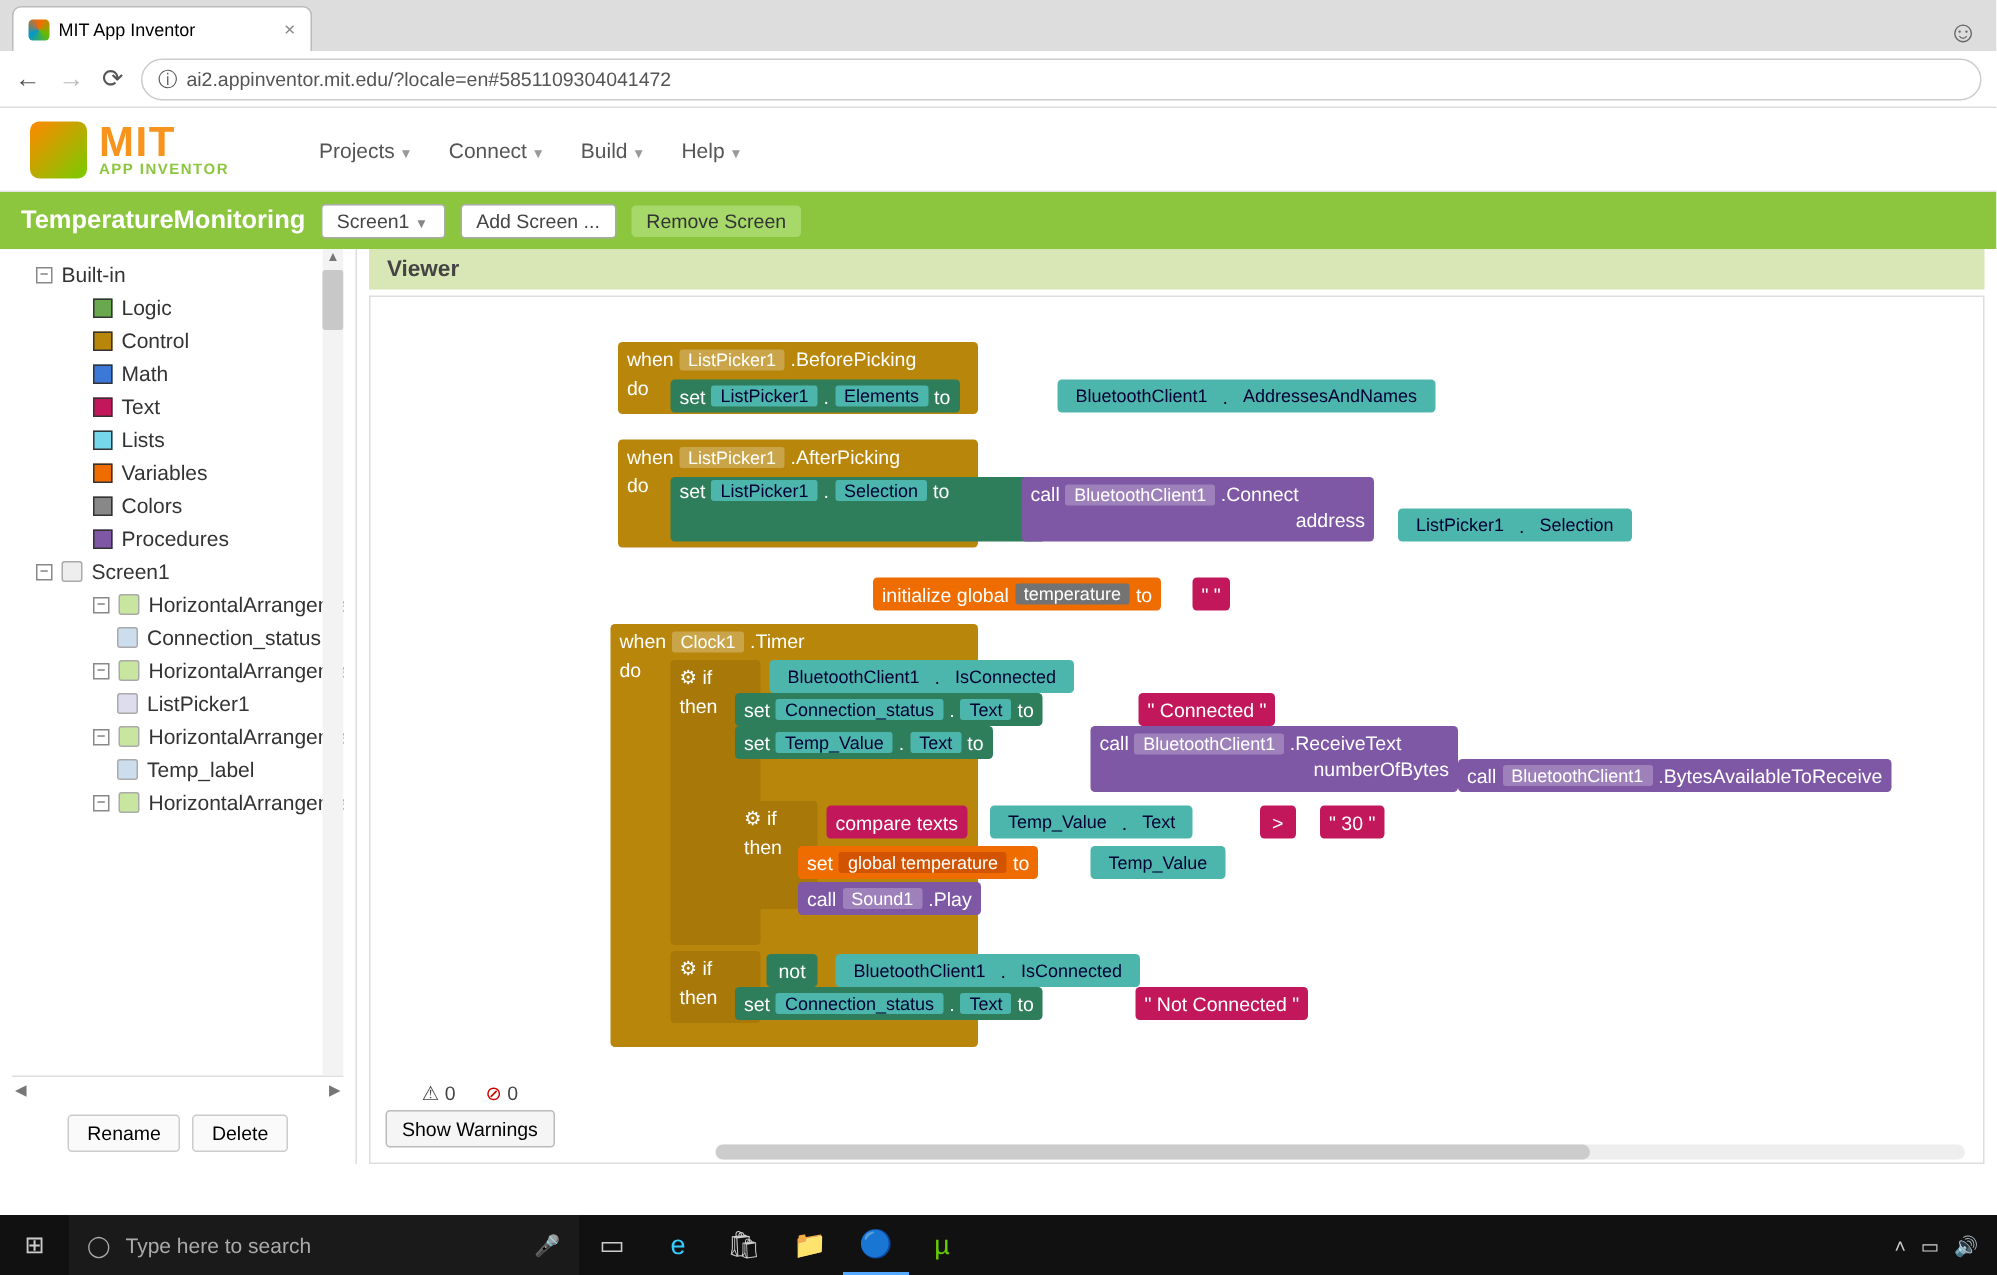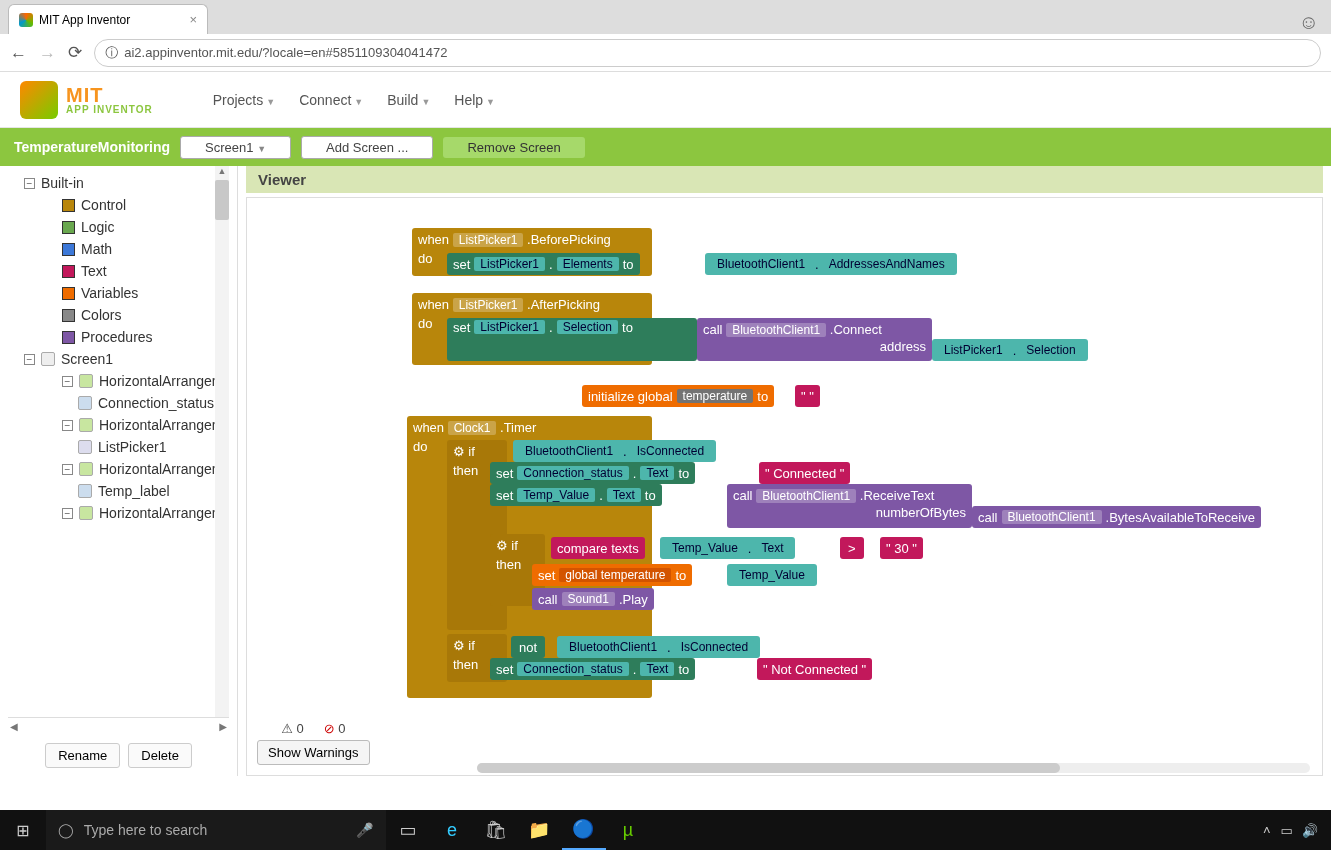--- a/index.html
+++ b/index.html
@@ -13,29 +13,29 @@
 
 .addr-bar { height: 38px; display: flex; align-items: center; padding: 0 10px; gap: 12px; border-bottom: 1px solid #ddd; }
 .nav-ico { font-size: 17px; color: #555; }
 .nav-ico.dis { color: #bbb; }
 .url-box { flex: 1; height: 28px; border: 1px solid #ccc; border-radius: 14px; display: flex; align-items: center; padding: 0 10px; font-size: 13px; color: #555; gap: 6px; }
 
 .app-header { height: 56px; display: flex; align-items: center; padding: 0 20px; border-bottom: 1px solid #e5e5e5; color: #555; }
 .logo-wrap { display: flex; align-items: center; gap: 8px; margin-right: 60px; }
 .logo-sq { width: 38px; height: 38px; background: linear-gradient(135deg,#f80,#7c0); border-radius: 6px; }
 .logo-txt { line-height: 1; }
-.logo-txt .mit { color: #f7941e; font-size: 20px; font-weight: 700; letter-spacing: 1px; }
+.logo-txt .mit { color: #f7941e; font-size: 28px; font-weight: 700; letter-spacing: 1px; }
 .logo-txt .inv { color: #8cc63f; font-size: 10px; font-weight: 700; letter-spacing: 1px; }
 .menu-l, .menu-r { display: flex; gap: 24px; font-size: 14px; }
 .menu-r { margin-left: auto; gap: 22px; }
 .menu-item .caret { font-size: 9px; color: #999; margin-left: 3px; }
 
 .proj-bar { height: 38px; background: #8cc63f; display: flex; align-items: center; padding: 0 14px; gap: 10px; color: #fff; }
-.proj-title { font-size: 14px; font-weight: 600; flex-shrink: 0; }
-.proj-btn { background: #fff; color: #444; border: 1px solid #aaa; border-radius: 3px; padding: 3px 24px; font-size: 13px; }
+.proj-title { font-size: 17px; font-weight: 600; flex-shrink: 0; }
+.proj-btn { background: #fff; color: #444; border: 1px solid #aaa; border-radius: 3px; padding: 3px 10px; font-size: 13px; }
 .proj-btn.rm { background: #a6d96a; color: #333; border: none; }
 
 .main { display: flex; height: 610px; }
 
 .panel-head { background: #d9e6b5; padding: 5px 12px; font-weight: 600; font-size: 15px; color: #444; }
 
 .sidebar { width: 238px; border-right: 1px solid #ddd; display: flex; flex-direction: column; padding: 0 8px; }
 .sb-scroll { flex: 1; overflow: hidden; position: relative; }
 .sb-content { font-size: 14px; color: #333; padding: 6px 0; }
 .tree-item { display: flex; align-items: center; padding: 3px 2px; gap: 6px; }
@@ -126,34 +126,38 @@
 <div class="main">
 
   <div class="sidebar">
     <div class="sb-scroll">
       <div class="sb-content">
         <div class="tree-item l1">
             <span class="tog">−</span>
             <span>Built-in</span>
           </div>
         <div class="tree-item l2">
+            <span class="cat-sw" style="background:#6aa84f"></span>
+            <span>Logic</span>
+          </div>
+        <div class="tree-item l2">
             <span class="cat-sw" style="background:#b8860b"></span>
             <span>Control</span>
           </div>
         <div class="tree-item l2">
-            <span class="cat-sw" style="background:#6aa84f"></span>
-            <span>Logic</span>
-          </div>
-        <div class="tree-item l2">
             <span class="cat-sw" style="background:#3c78d8"></span>
             <span>Math</span>
           </div>
         <div class="tree-item l2">
             <span class="cat-sw" style="background:#c2185b"></span>
             <span>Text</span>
+          </div>
+        <div class="tree-item l2">
+            <span class="cat-sw" style="background:#76d7ea"></span>
+            <span>Lists</span>
           </div>
         <div class="tree-item l2">
             <span class="cat-sw" style="background:#ef6c00"></span>
             <span>Variables</span>
           </div>
         <div class="tree-item l2">
             <span class="cat-sw" style="background:#888"></span>
             <span>Colors</span>
           </div>
         <div class="tree-item l2">
@@ -229,21 +233,21 @@
         <span class="inner-chip teal">BluetoothClient1</span>.<span class="inner-chip teal">AddressesAndNames</span>
       </div>
 
       <div class="blk big mustard" style="left:165px; top:95px; width:240px; height:72px;">
         <span>when</span> <span class="inner-chip">ListPicker1</span> <span>.AfterPicking</span>
         <div style="margin-top:4px;"><span>do</span></div>
       </div>
       <div class="blk green" style="left:200px; top:120px; height:43px; width:250px; align-items:flex-start;">
         <span>set</span><span class="inner-chip teal">ListPicker1</span>.<span class="inner-chip teal">Selection</span><span>to</span>
       </div>
-      <div class="blk big purple" style="left:450px; top:120px; width:235px; height:43px;">
+      <div class="blk big purple" style="left:434px; top:120px; width:235px; height:43px;">
         <span>call</span> <span class="inner-chip">BluetoothClient1</span> <span>.Connect</span>
         <div style="text-align:right; margin-top:2px;"><span>address</span></div>
       </div>
       <div class="blk teal" style="left:685px; top:141px;">
         <span class="inner-chip teal">ListPicker1</span>.<span class="inner-chip teal">Selection</span>
       </div>
 
       <div class="blk orange" style="left:335px; top:187px;">
         <span>initialize global</span>
           <span class="inner-chip" style="background:#737373">temperature</span>

